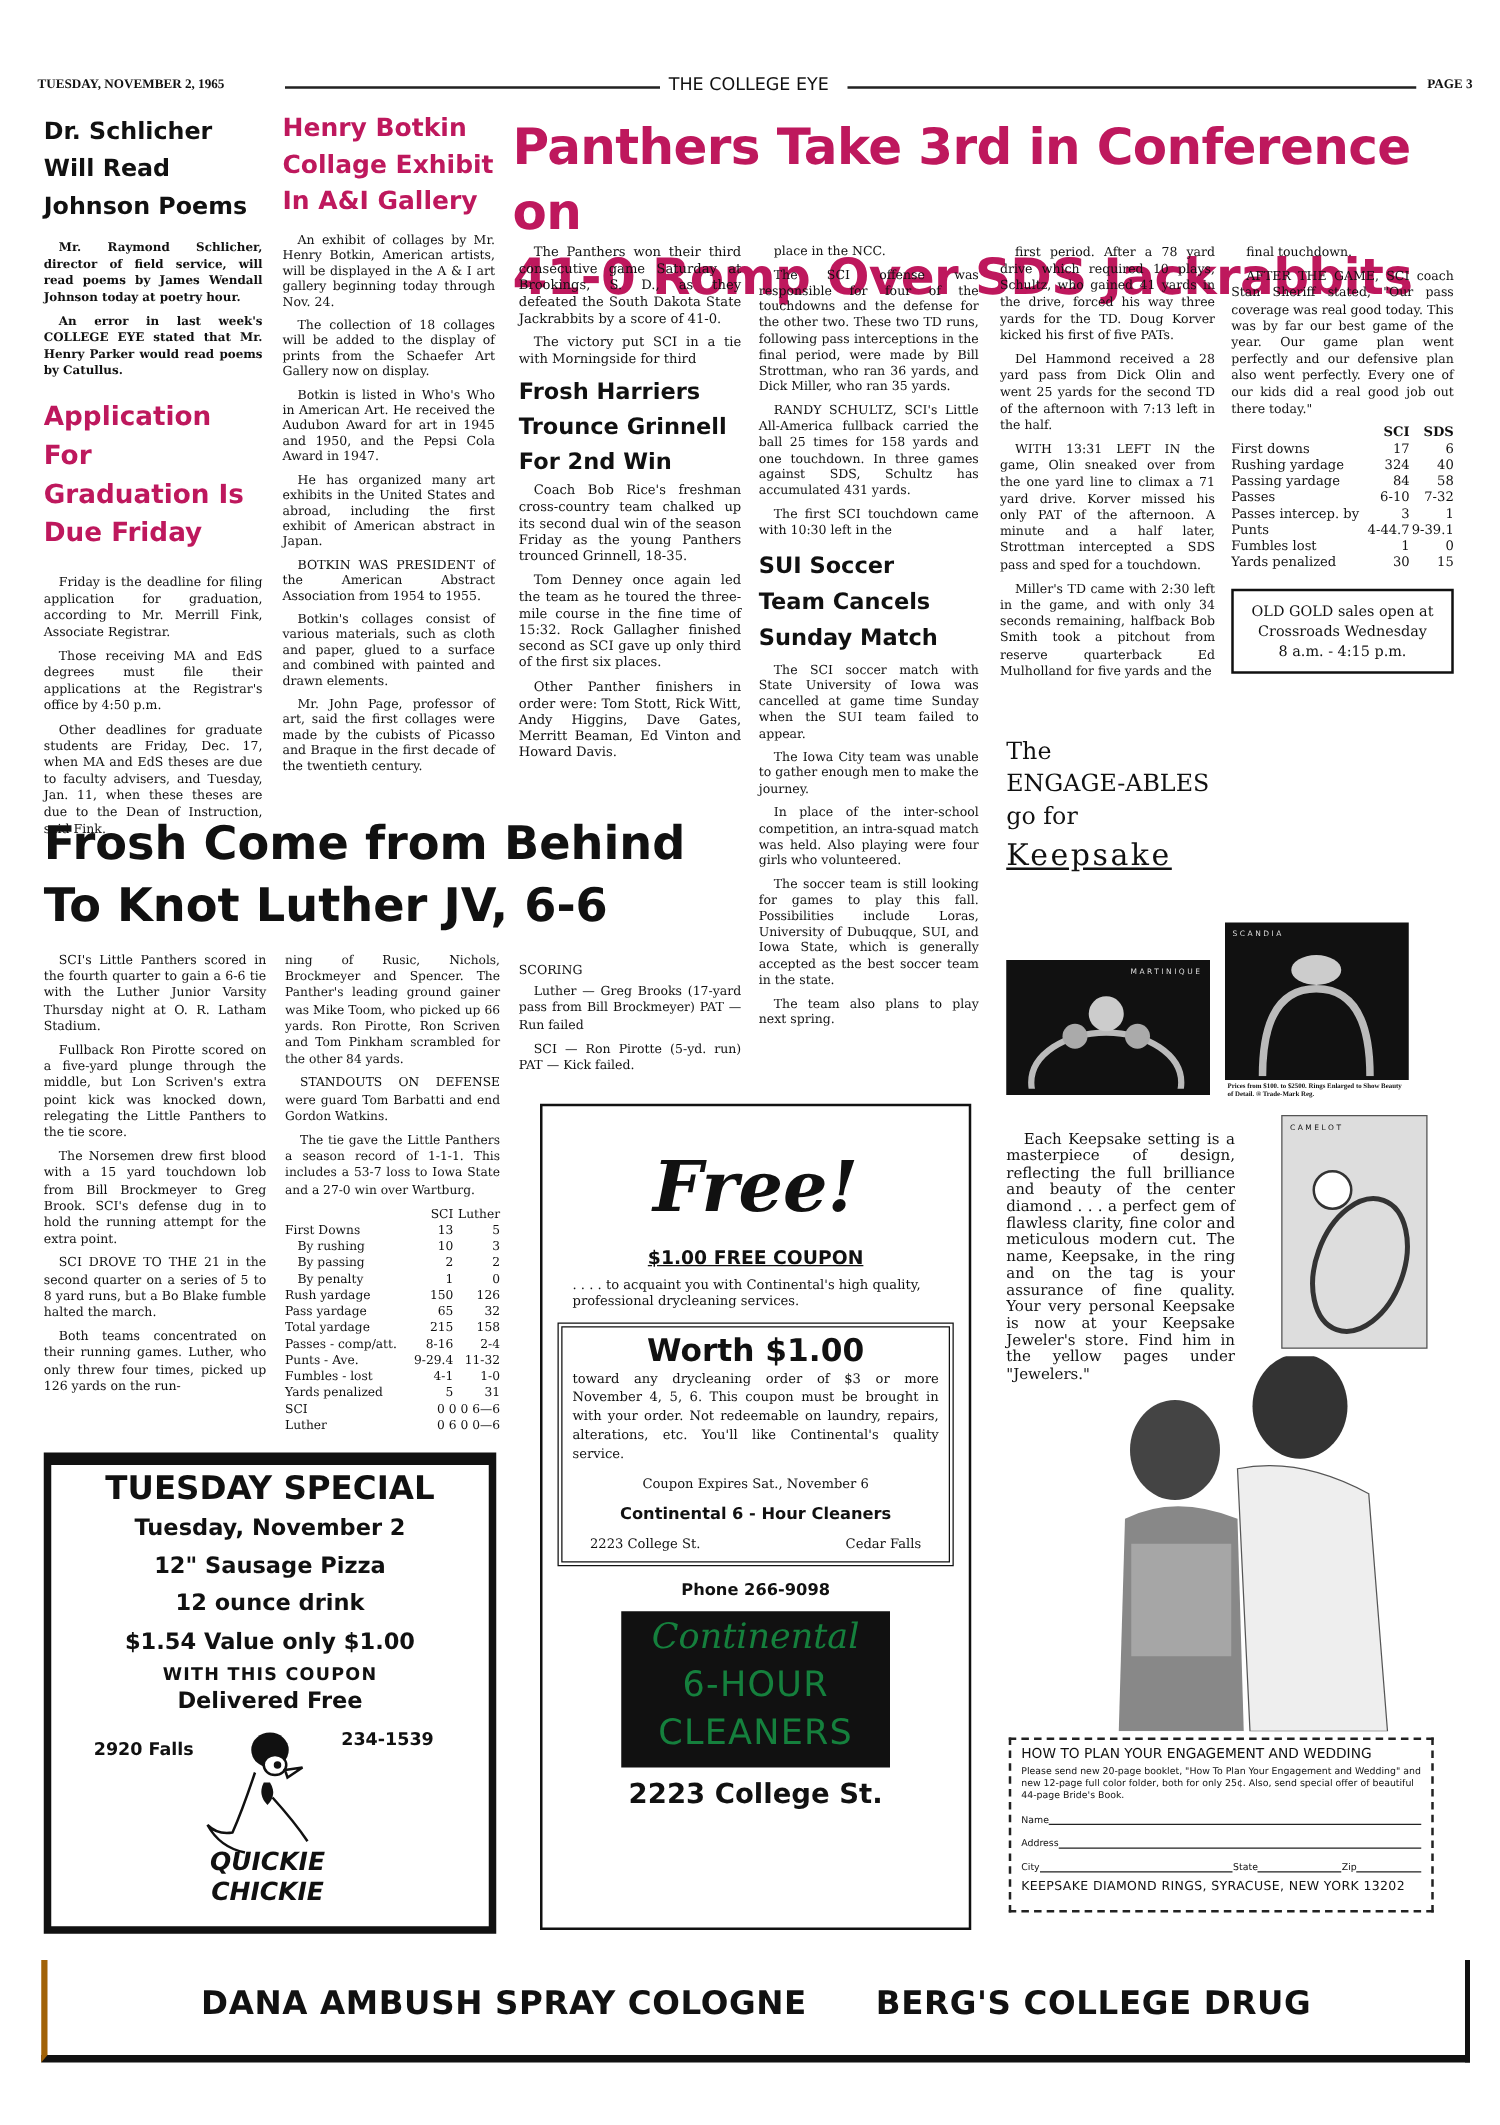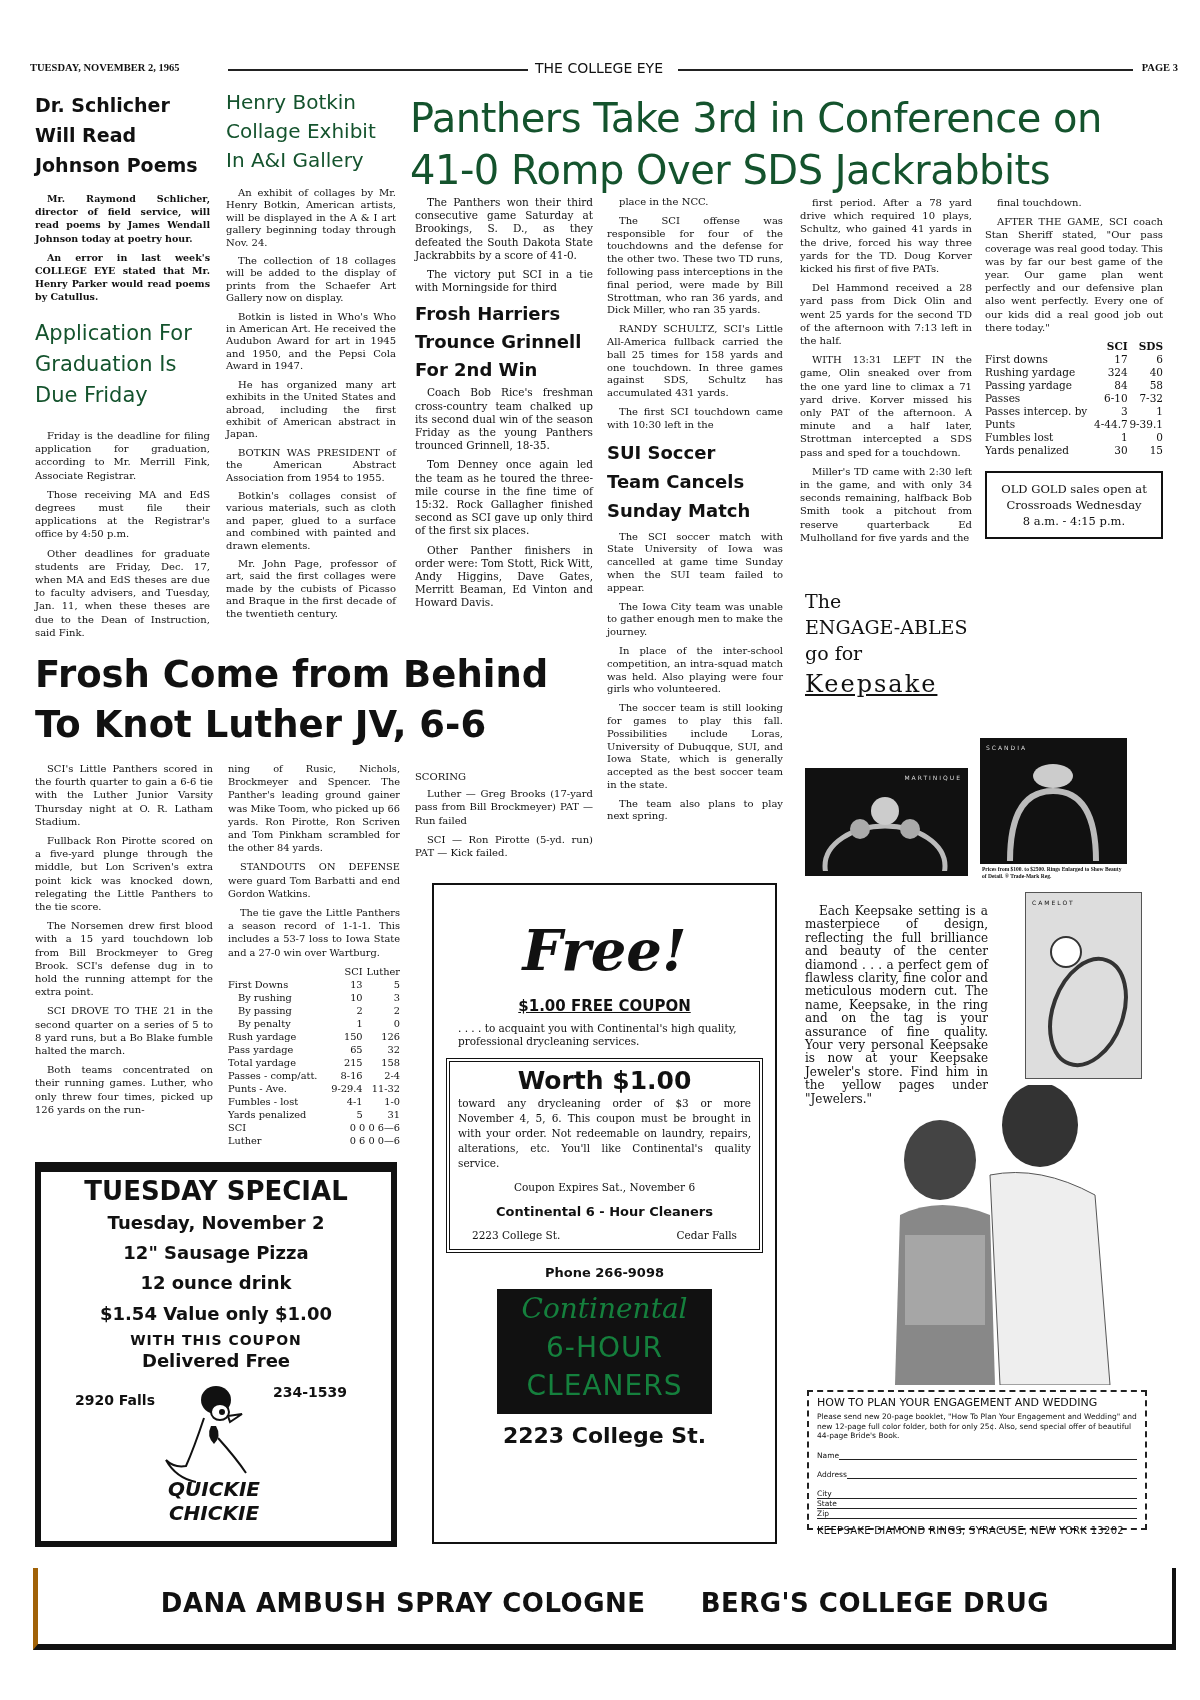--- a/index.html
+++ b/index.html
@@ -1,19 +1,19 @@
 <!DOCTYPE html>
 <html><head>
 <meta charset="utf-8">
 <style>
   html,body{margin:0;padding:0;background:#fff;}
   body{width:1200px;height:1700px;position:relative;overflow:hidden;color:#111;font-family:"DejaVu Serif",serif;}
   .abs{position:absolute;}
   .hl-sans{font-family:"DejaVu Sans",sans-serif;font-weight:bold;color:#111;line-height:1.25;margin:0;}
-  .hl-light{font-family:"DejaVu Sans",sans-serif;font-weight:normal;color:#14532d;margin:0;}
+  .hl-light{font-family:"DejaVu Sans",sans-serif;font-weight:bold;color:#be185d;margin:0;}
   .body-txt{font-family:"DejaVu Serif",serif;font-size:10.5px;line-height:13.2px;text-align:justify;}
   .body-txt p{margin:0 0 6px 0;text-indent:12px;}
   .b{font-weight:bold;}
   .masthead{top:62px;left:30px;width:1148px;height:14px;font-size:10px;}
   .mh-date{position:absolute;left:0;top:0;font-family:"Liberation Serif",serif;font-weight:bold;font-size:10.5px;}
   .mh-title{position:absolute;left:505px;top:-2px;font-family:"DejaVu Sans",sans-serif;font-size:14px;}
   .mh-page{position:absolute;right:0;top:0;font-family:"Liberation Serif",serif;font-weight:bold;font-size:10.5px;}
   .mh-line{position:absolute;top:7px;height:1.5px;background:#222;}
   table.stats{border-collapse:collapse;font-family:"DejaVu Serif",serif;font-size:10.5px;width:100%;}
   table.stats td{padding:0;line-height:13px;}
@@ -391,21 +391,21 @@
   <div style="font-size:11px;line-height:14px;">HOW TO PLAN YOUR ENGAGEMENT AND WEDDING</div>
   <div style="font-size:7.5px;line-height:9.5px;margin-top:2px;">Please send new 20-page booklet, "How To Plan Your Engagement and Wedding" and new 12-page full color folder, both for only 25¢. Also, send special offer of beautiful 44-page Bride's Book.</div>
   <div style="font-size:7.5px;margin-top:10px;display:flex;">
     <span>Name</span>
     <span class="line-field" style="flex:1;"></span>
   </div>
   <div style="font-size:7.5px;margin-top:10px;display:flex;">
     <span>Address</span>
     <span class="line-field" style="flex:1;"></span>
   </div>
-  <div style="font-size:7.5px;margin-top:10px;display:flex;flex-direction:column;">
+  <div style="font-size:7.5px;margin-top:10px;display:flex;">
     <span>City</span>
     <span class="line-field" style="flex:3;"></span>
     <span>State</span>
     <span class="line-field" style="flex:1.3;"></span>
     <span>Zip</span>
     <span class="line-field" style="flex:1;"></span>
   </div>
   <div style="font-size:10px;margin-top:6px;letter-spacing:0.3px;">KEEPSAKE DIAMOND RINGS, SYRACUSE, NEW YORK 13202</div>
 </div>
 

